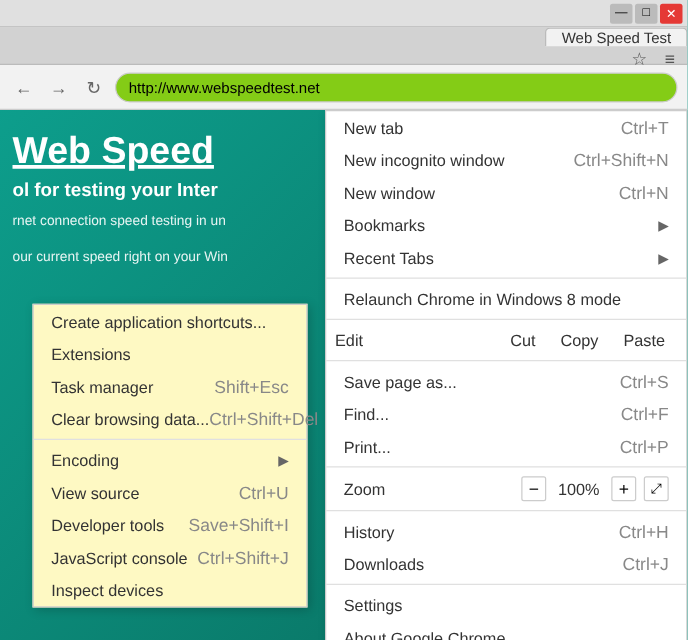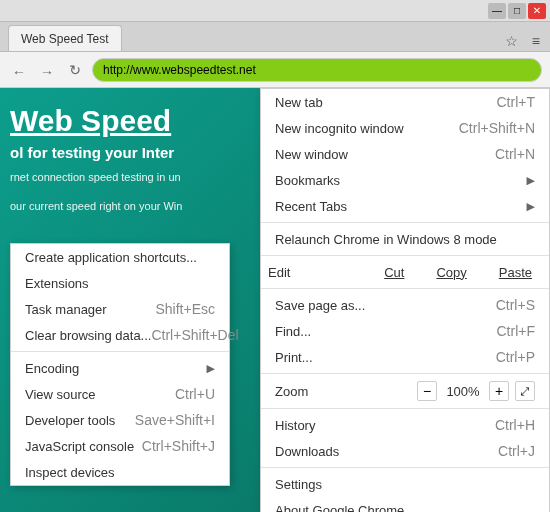--- a/index.html
+++ b/index.html
@@ -39,20 +39,21 @@
     .titlebar-btn.maximize { background: #bbb; border-radius: 2px; }
 
     
     .tab-bar {
       background: #d2d2d2;
       height: 30px;
       display: flex;
       align-items: flex-end;
       padding-left: 8px;
       border-bottom: 1px solid #bbb;
+      flex-direction: column;
     }
     .tab {
       background: #f2f2f2;
       height: 26px;
       padding: 0 12px;
       display: flex;
       align-items: center;
       border-radius: 4px 4px 0 0;
       border: 1px solid #bbb;
       border-bottom: none;
@@ -141,24 +142,24 @@
     .context-menu-overlay {
       position: absolute;
       top: 0; left: 0;
       width: 100%; height: 100%;
       pointer-events: none;
     }
 
     
     .submenu-left {
       position: absolute;
-      left: 10px;
+      left: 26px;
       top: 155px;
       width: 220px;
-      background: #ffffff;
+      background: #fef9c3;
       border: 1px solid #ccc;
       box-shadow: 2px 2px 8px rgba(0,0,0,0.2);
       z-index: 10;
       pointer-events: auto;
     }
 
     
     .context-menu-main {
       position: absolute;
       right: 0;
@@ -202,22 +203,21 @@
       padding: 4px 7px;
       gap: 0;
       min-height: 26px;
       color: #333;
       font-size: 13px;
       border-bottom: none;
     }
     .edit-label { margin-right: auto; }
     .edit-actions {
       display: flex;
-      gap: 12px;
-      text-decoration: underline;
+      gap: 0;
     }
     .edit-action-btn {
       padding: 1px 10px;
       color: #333;
       font-size: 13px;
       cursor: pointer;
       border: none;
       background: none;
     }
 

